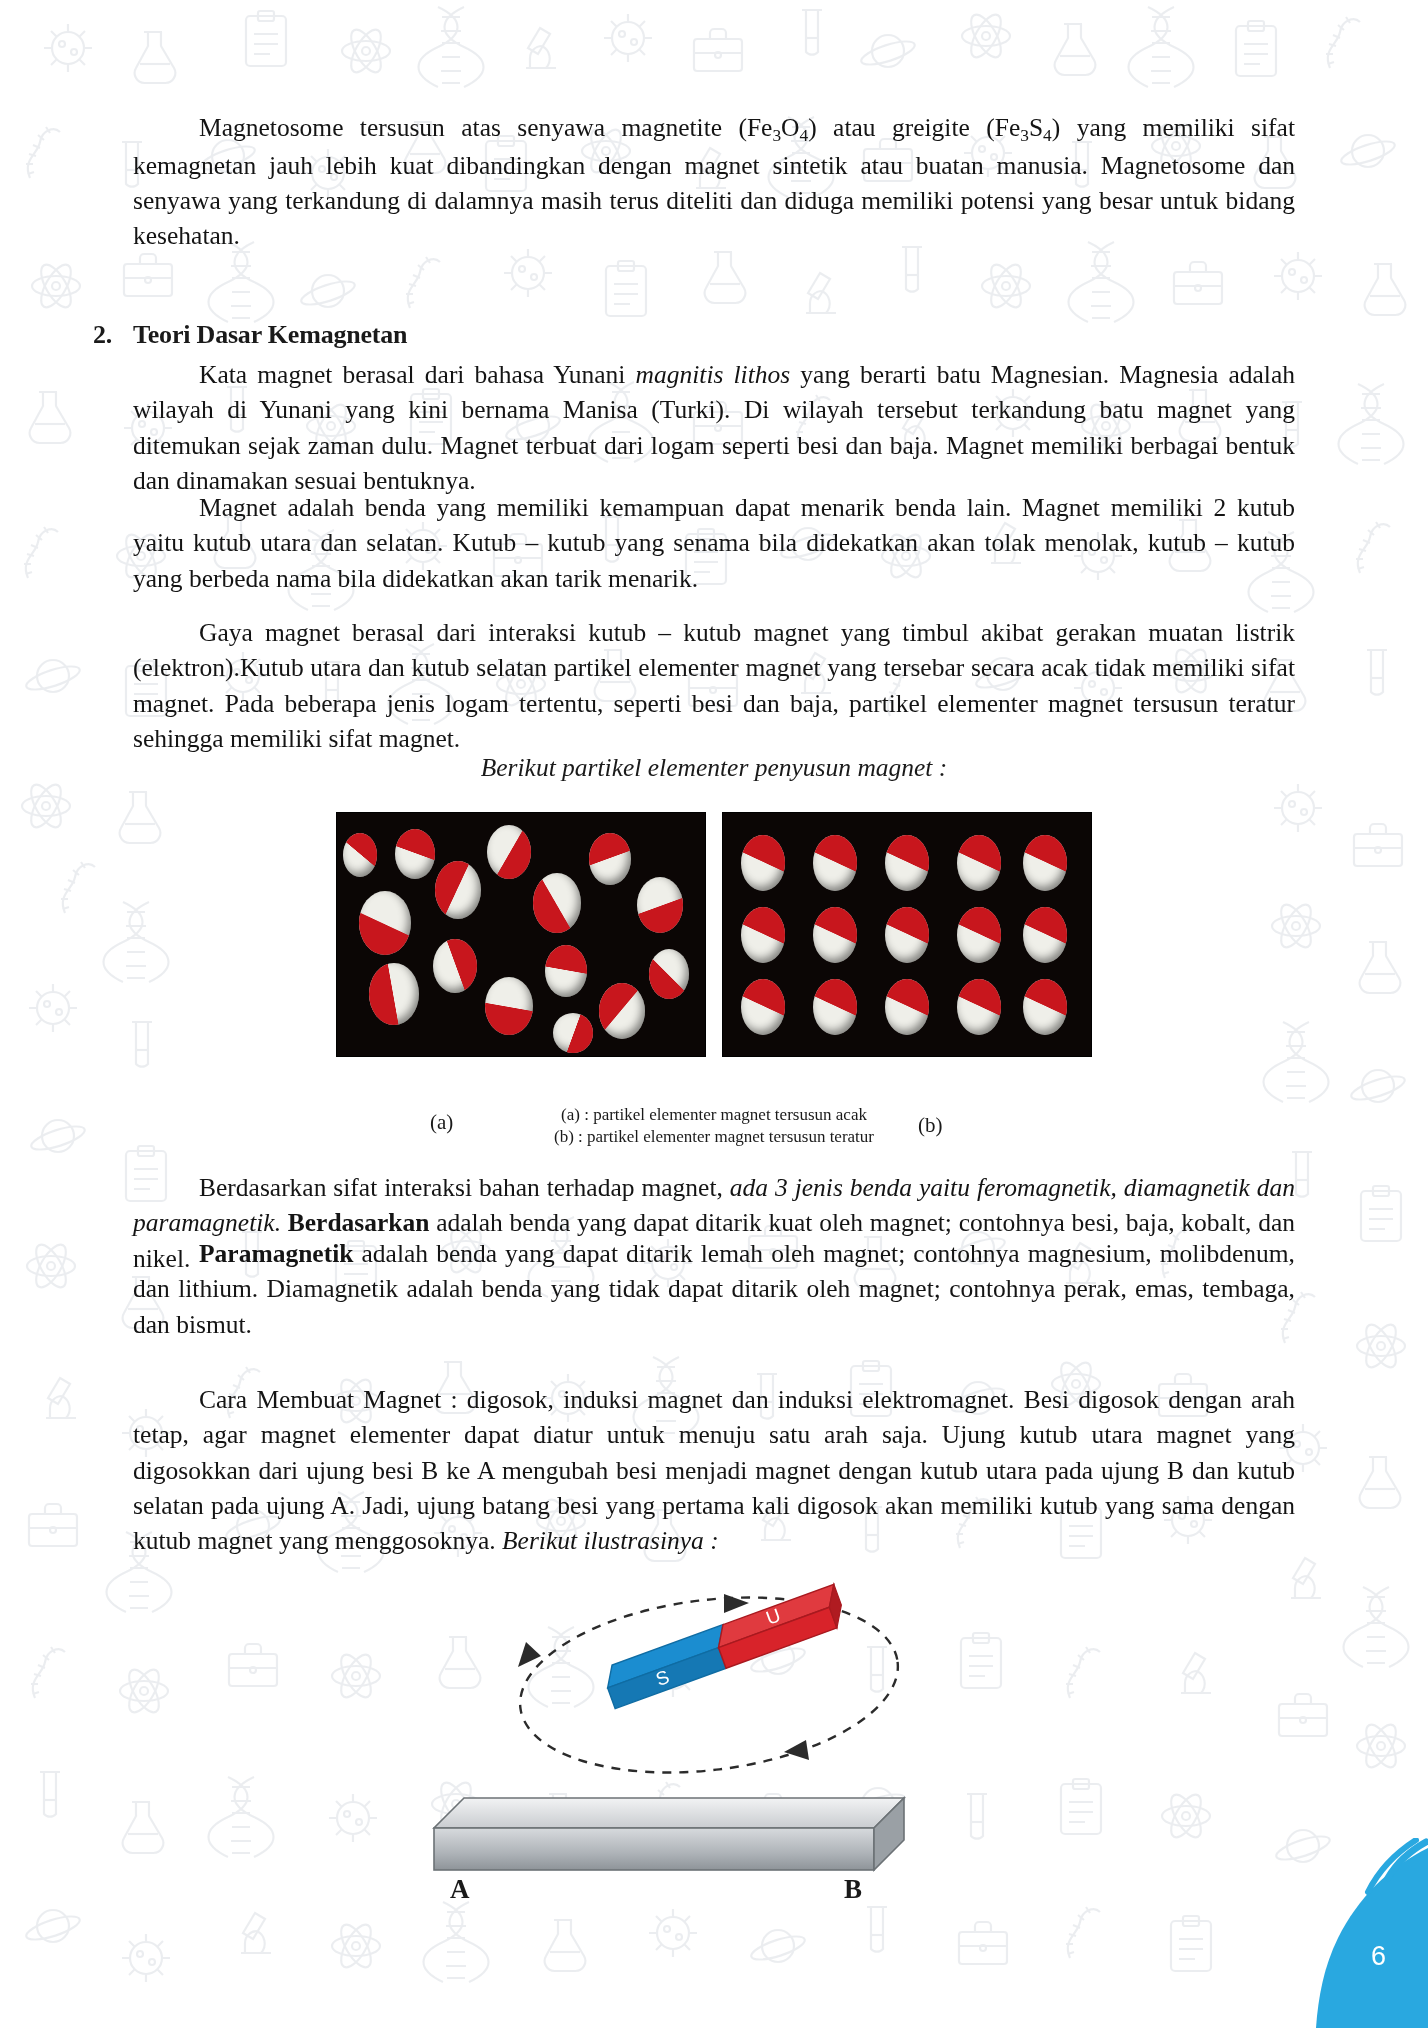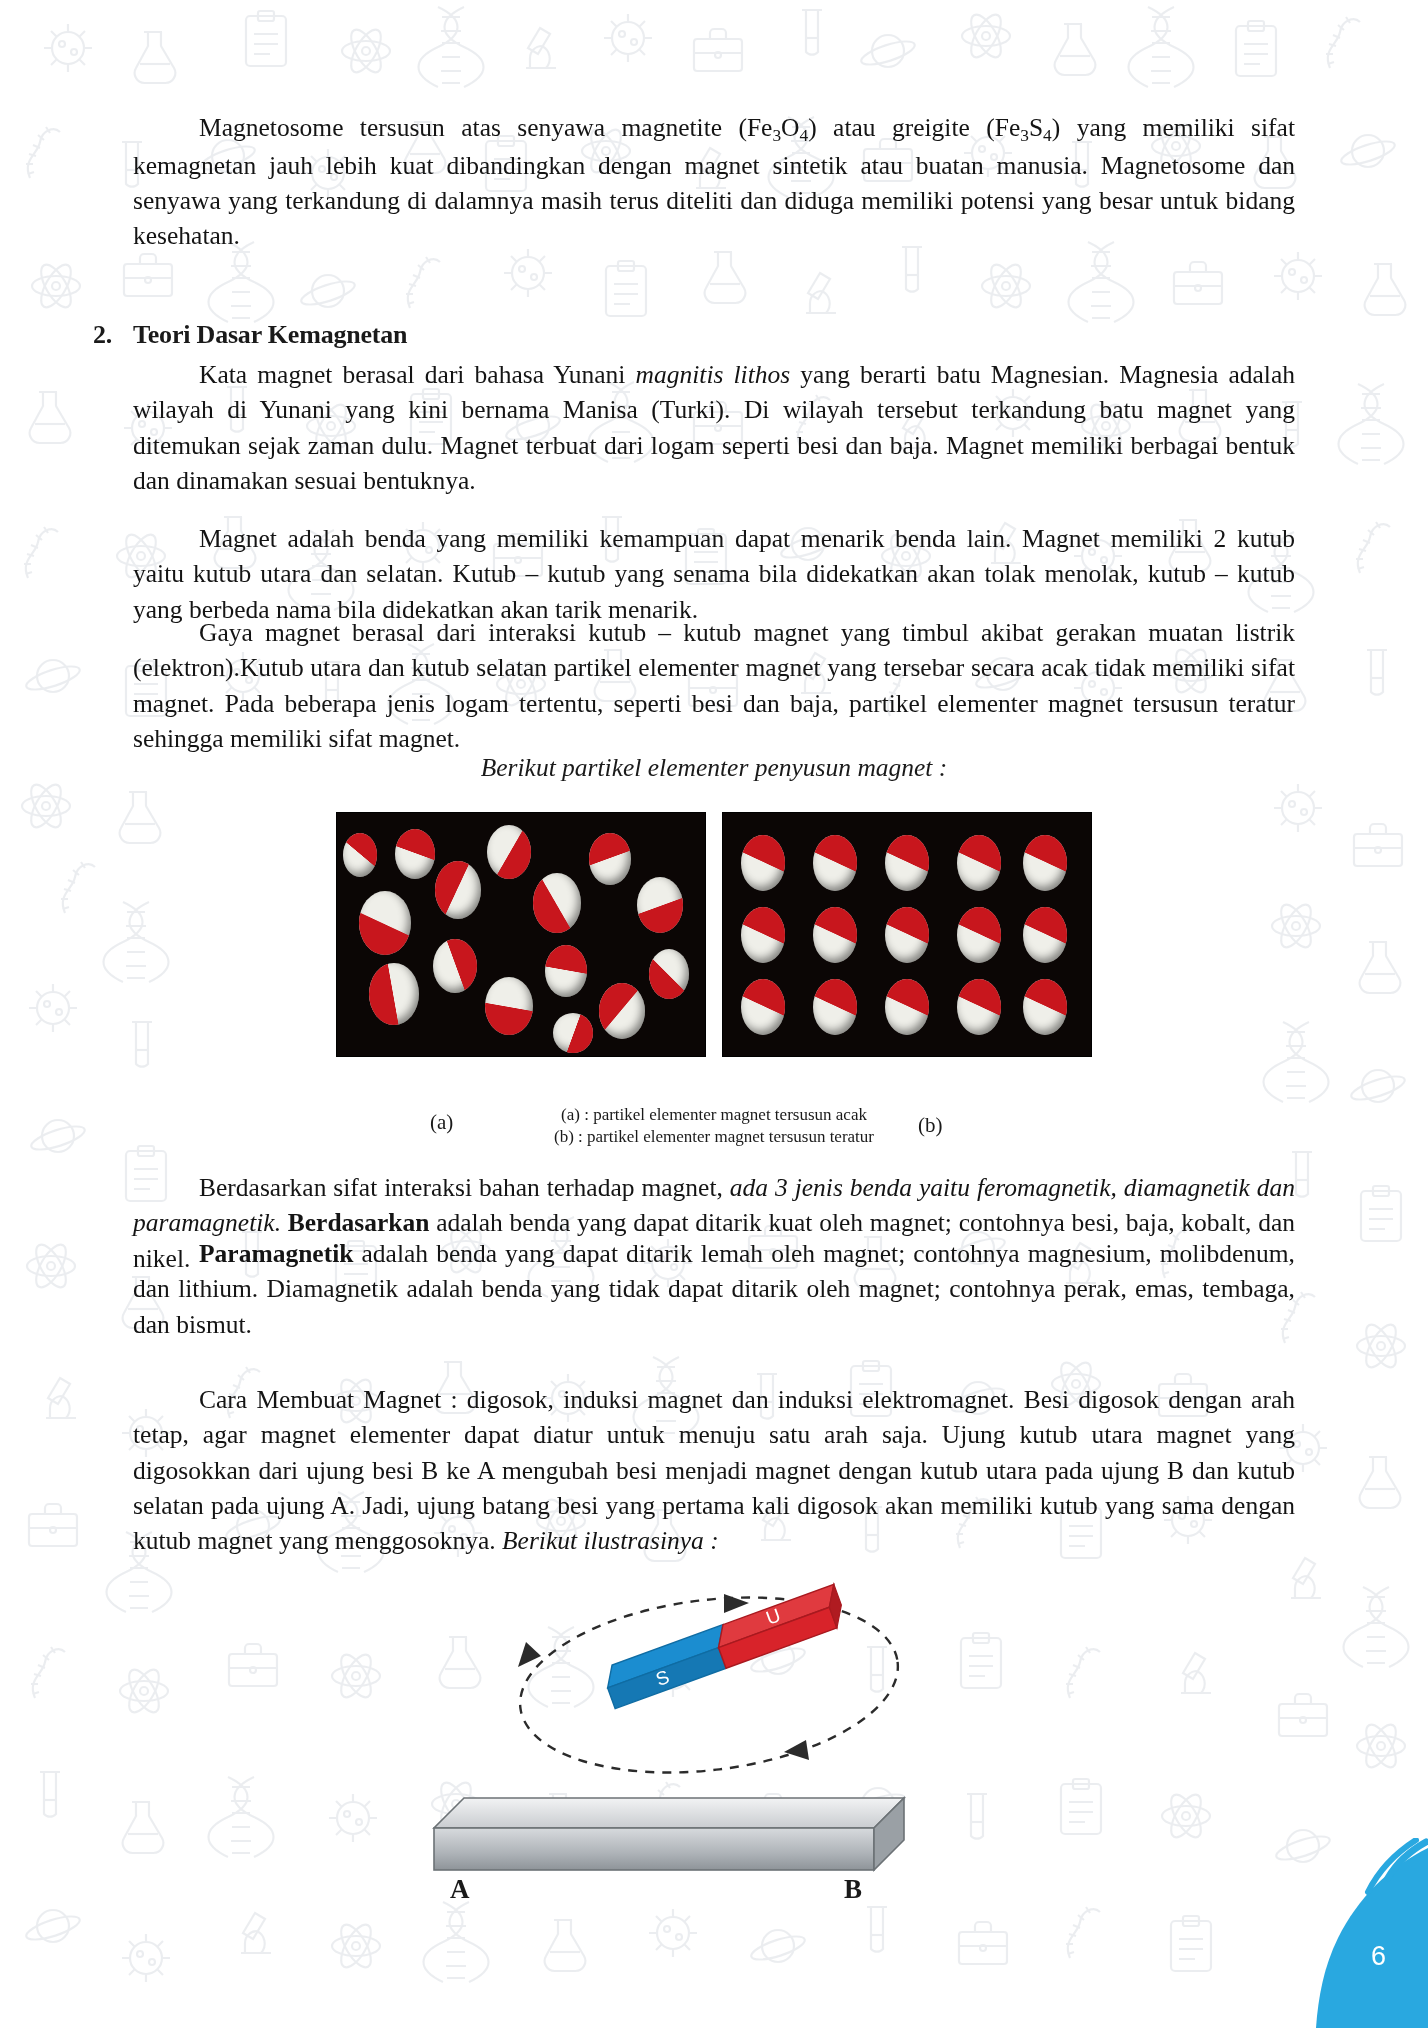--- a/index.html
+++ b/index.html
@@ -411,21 +411,21 @@
       <div class="section-head">
         <span class="num">2.</span>
         <span class="title">Teori Dasar Kemagnetan</span>
       </div>
     </div>
 
     <div class="textcol" style="top:357px;">
       <p class="body indent"><span>Kata magnet berasal dari bahasa Yunani </span><em class="i">magnitis lithos</em><span> yang berarti batu Magnesian. Magnesia adalah wilayah di Yunani yang kini bernama Manisa (Turki). Di wilayah tersebut terkandung batu magnet yang ditemukan sejak zaman dulu. Magnet terbuat dari logam seperti besi dan baja. Magnet memiliki berbagai bentuk dan dinamakan sesuai bentuknya.</span></p>
     </div>
 
-    <div class="textcol" style="top:521px;">
+    <div class="textcol" style="top:490px;">
       <p class="body indent">Magnet adalah benda yang memiliki kemampuan dapat menarik benda lain. Magnet memiliki 2 kutub yaitu kutub utara dan selatan. Kutub – kutub yang senama bila didekatkan akan tolak menolak, kutub – kutub yang berbeda nama bila didekatkan akan tarik menarik.</p>
     </div>
 
     <div class="textcol" style="top:615px;">
       <p class="body indent">Gaya magnet berasal dari interaksi kutub – kutub magnet yang timbul akibat gerakan muatan listrik (elektron).Kutub utara dan kutub selatan partikel elementer magnet yang tersebar secara acak tidak memiliki sifat magnet. Pada beberapa jenis logam tertentu, seperti besi dan baja, partikel elementer magnet tersusun teratur sehingga memiliki sifat magnet.</p>
     </div>
 
     <div class="textcol" style="top:742px;margin-top:8px;">
       <div class="center-italic">Berikut partikel elementer penyusun magnet :</div>
     </div>

